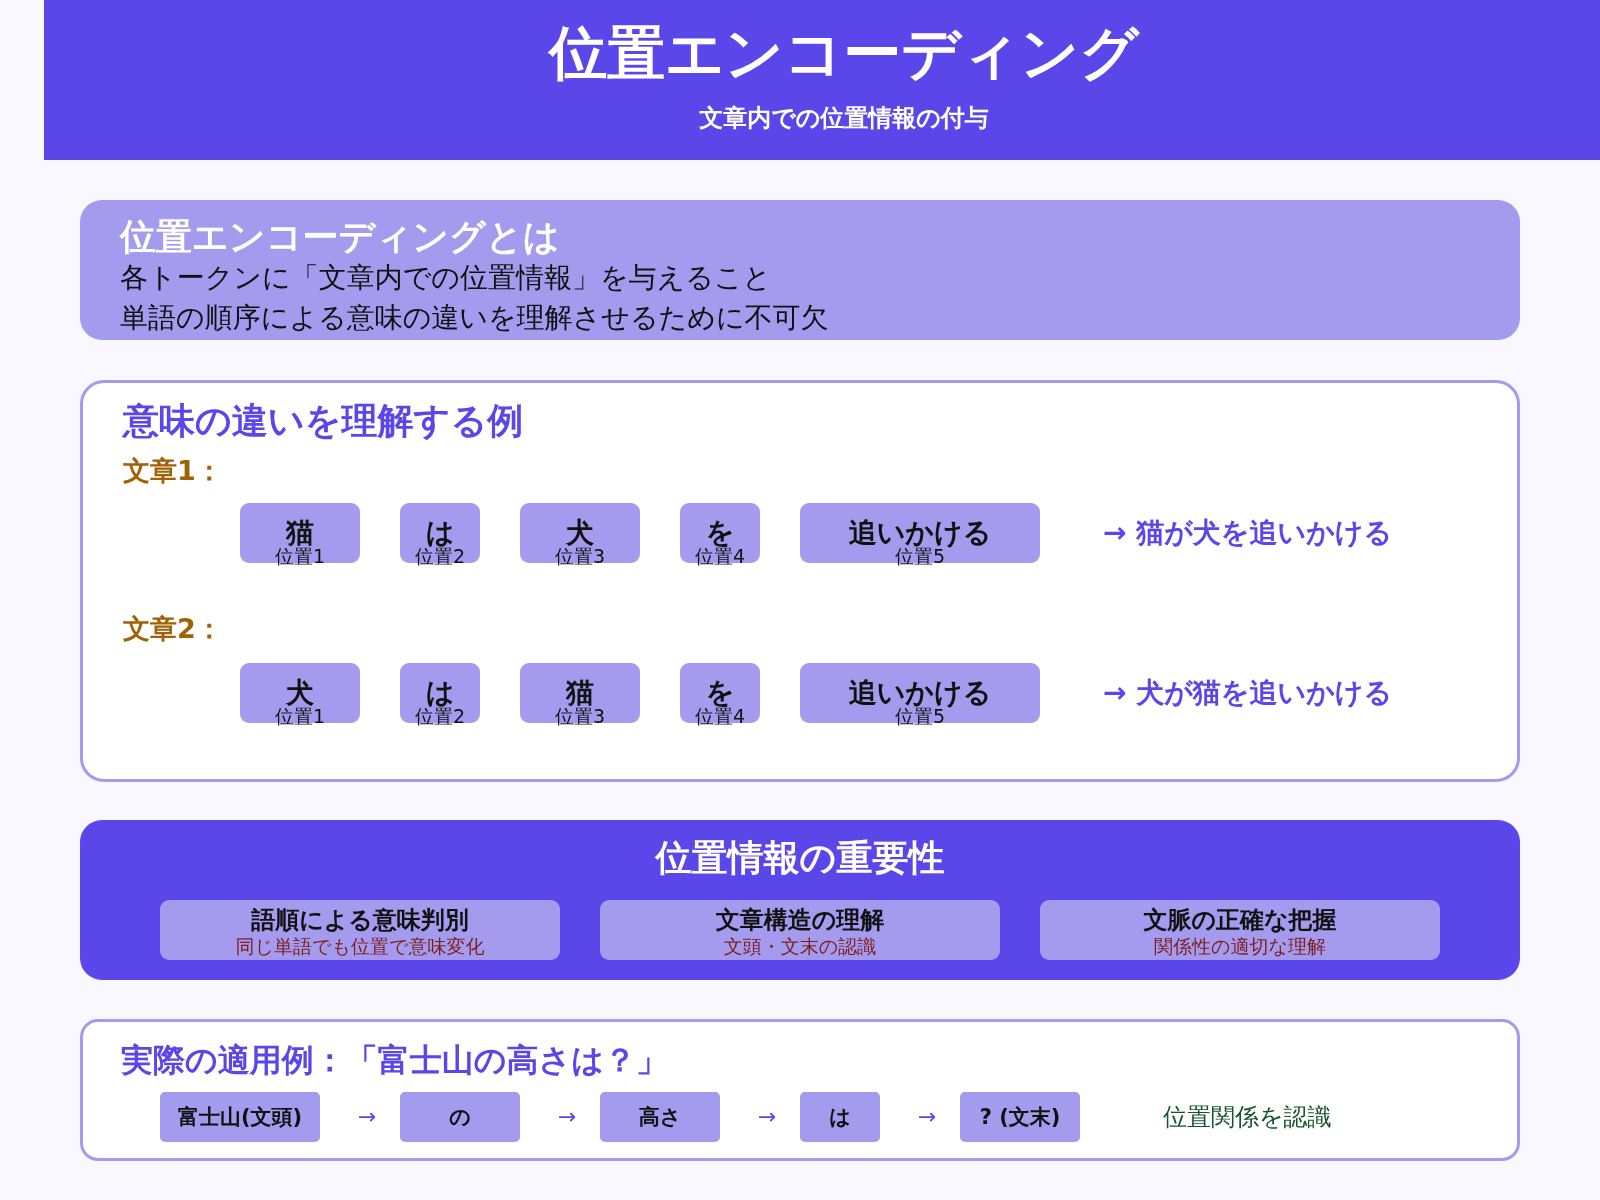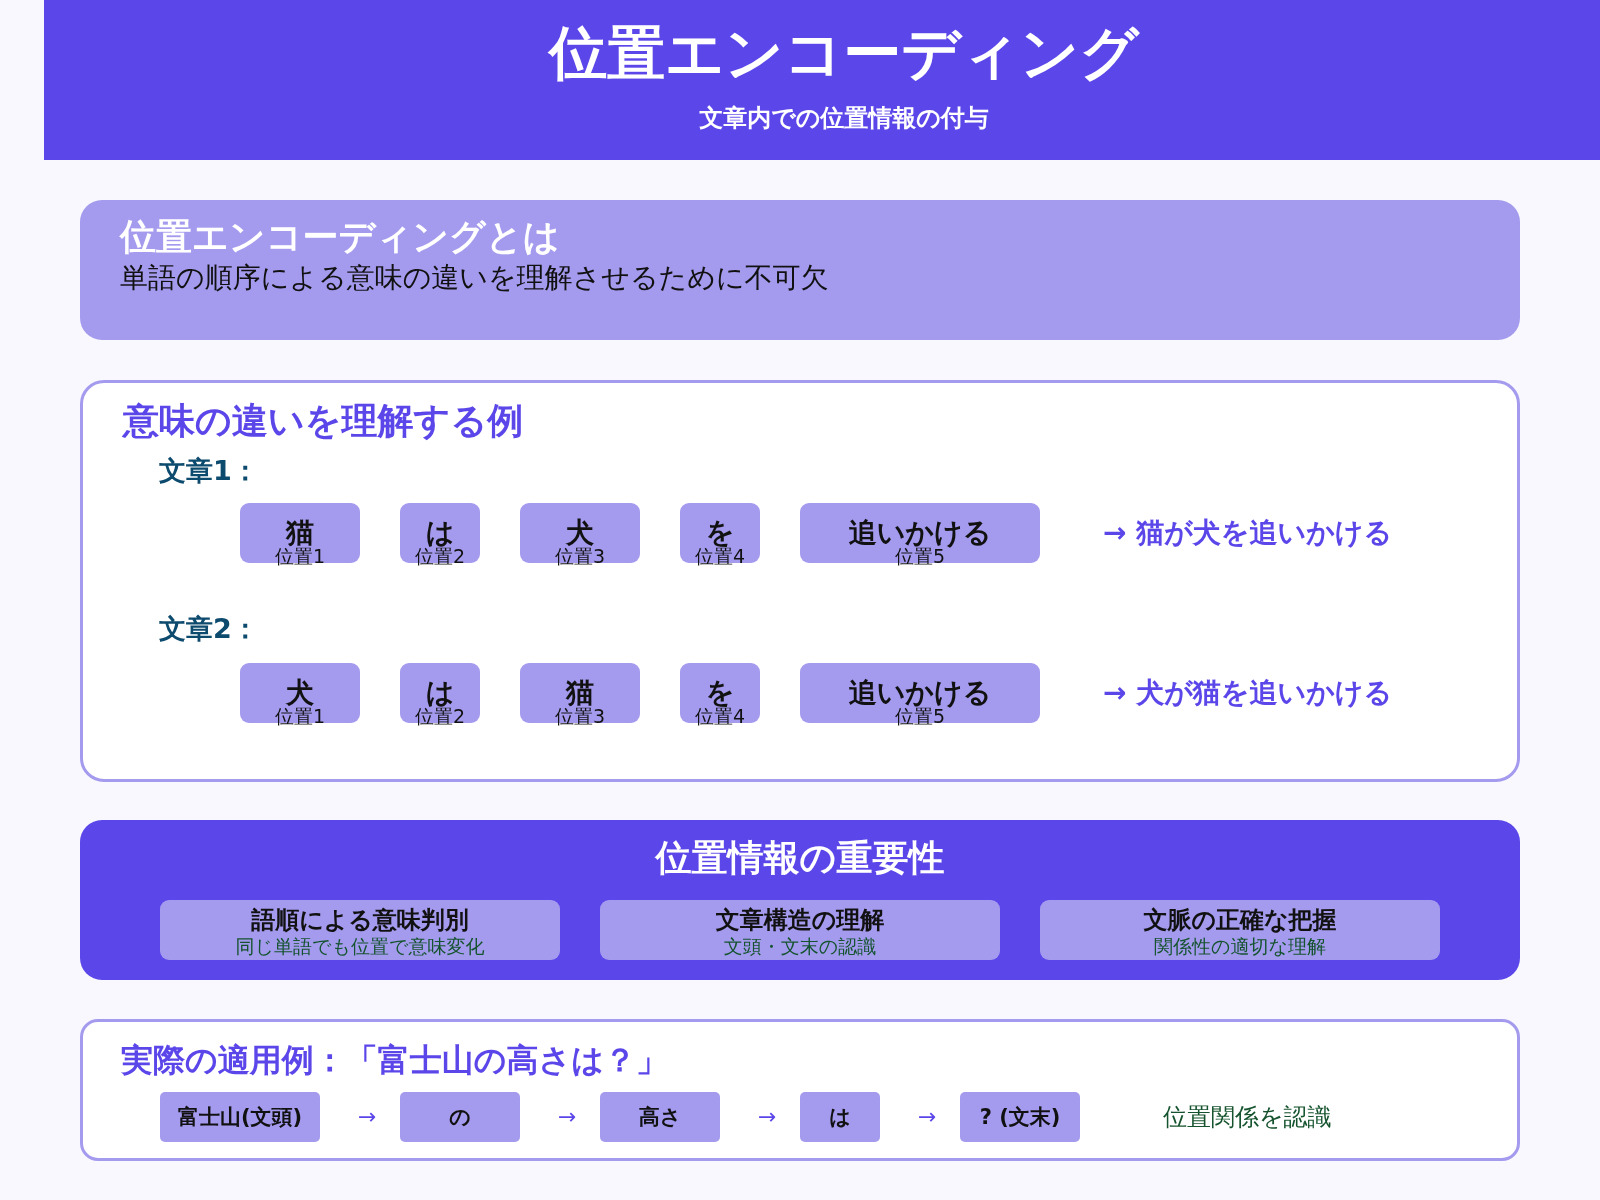--- a/index.html
+++ b/index.html
@@ -9,47 +9,48 @@
   .header { position: absolute; left: 0; top: 0; width: 1600px; height: 160px; background: #5b46e9; color: #fff; text-align: center; margin-left: 44px; }
   .header .title { position: absolute; left: 0; right: 0; top: 18px; font-size: 58px; font-weight: bold; line-height: 70px; }
   .header .subtitle { position: absolute; left: 0; right: 0; top: 98px; font-size: 24px; font-weight: bold; line-height: 40px; }
 
   .def-card { position: absolute; left: 80px; top: 200px; width: 1440px; height: 140px; background: #a49bef; border-radius: 22px; padding: 16px 0 12px 40px; }
   .def-card .h { font-size: 36px; font-weight: bold; color: #fff; line-height: 42px; }
   .def-card .p { font-size: 28px; color: #111; line-height: 40px; }
 
   .ex-card { position: absolute; left: 80px; top: 380px; width: 1440px; height: 402px; background: #fff; border: 3px solid #a49bef; border-radius: 24px; padding-left: 12px; }
   .ex-card .h { position: absolute; left: 40px; top: 16px; font-size: 36px; font-weight: bold; color: #5b46e9; line-height: 44px; }
-  .sent-label { position: absolute; left: 40px; font-size: 27px; font-weight: bold; color: #0c4a6e; line-height: 36px; margin-left: 36px; }
+  .sent-label { position: absolute; left: 40px; font-size: 27px; font-weight: bold; color: #a16207; line-height: 36px; }
   .token { position: absolute; height: 60px; background: #a49bef; border-radius: 9px; text-align: center; font-size: 28px; font-weight: bold; color: #111; line-height: 60px; }
   .pos { position: absolute; font-size: 19px; color: #111; text-align: center; line-height: 22px; }
   .result { position: absolute; left: 1020px; font-size: 28px; font-weight: bold; color: #5b46e9; line-height: 40px; white-space: nowrap; }
 
   .imp-card { position: absolute; left: 80px; top: 820px; width: 1440px; height: 160px; background: #5b46e9; border-radius: 22px; }
   .imp-card .h { position: absolute; left: 0; right: 0; top: 14px; text-align: center; font-size: 36px; font-weight: bold; color: #fff; line-height: 48px; }
   .imp-item { position: absolute; top: 80px; width: 400px; height: 60px; background: #a49bef; border-radius: 9px; text-align: center; }
   .imp-item .t { font-size: 24px; font-weight: bold; color: #111; line-height: 30px; padding-top: 5px; }
-  .imp-item .s { font-size: 19px; color: #14532d; line-height: 22px; }
+  .imp-item .s { font-size: 19px; color: #7f1d1d; line-height: 22px; }
 
   .app-card { position: absolute; left: 80px; top: 1019px; width: 1440px; height: 142px; background: #fff; border: 3px solid #a49bef; border-radius: 18px; }
   .app-card .h { position: absolute; left: 38px; top: 16px; font-size: 32px; font-weight: bold; color: #5b46e9; line-height: 44px; }
   .app-token { position: absolute; top: 70px; height: 50px; background: #a49bef; border-radius: 5px; text-align: center; font-size: 21px; font-weight: bold; color: #111; line-height: 50px; }
   .app-arrow { position: absolute; top: 70px; font-size: 22px; color: #5b46e9; line-height: 50px; }
   .app-note { position: absolute; left: 1080px; top: 70px; font-size: 24px; color: #14532d; line-height: 50px; }
 </style>
 </head>
 <body>
 
 <div class="header">
   <div class="title">位置エンコーディング</div>
   <div class="subtitle">文章内での位置情報の付与</div>
 </div>
 
 <div class="def-card">
   <div class="h">位置エンコーディングとは</div>
+  <div class="p">各トークンに「文章内での位置情報」を与えること</div>
   <div class="p">単語の順序による意味の違いを理解させるために不可欠</div>
 </div>
 
 <div class="ex-card">
   <div class="h">意味の違いを理解する例</div>
 
   <div class="sent-label" style="top:70px;">文章1：</div>
   <div class="token" style="left:157px; top:120px; width:120px;">猫</div>
   <div class="pos" style="left:157px; top:162px; width:120px;">位置1</div>
   <div class="token" style="left:317px; top:120px; width:80px;">は</div>

